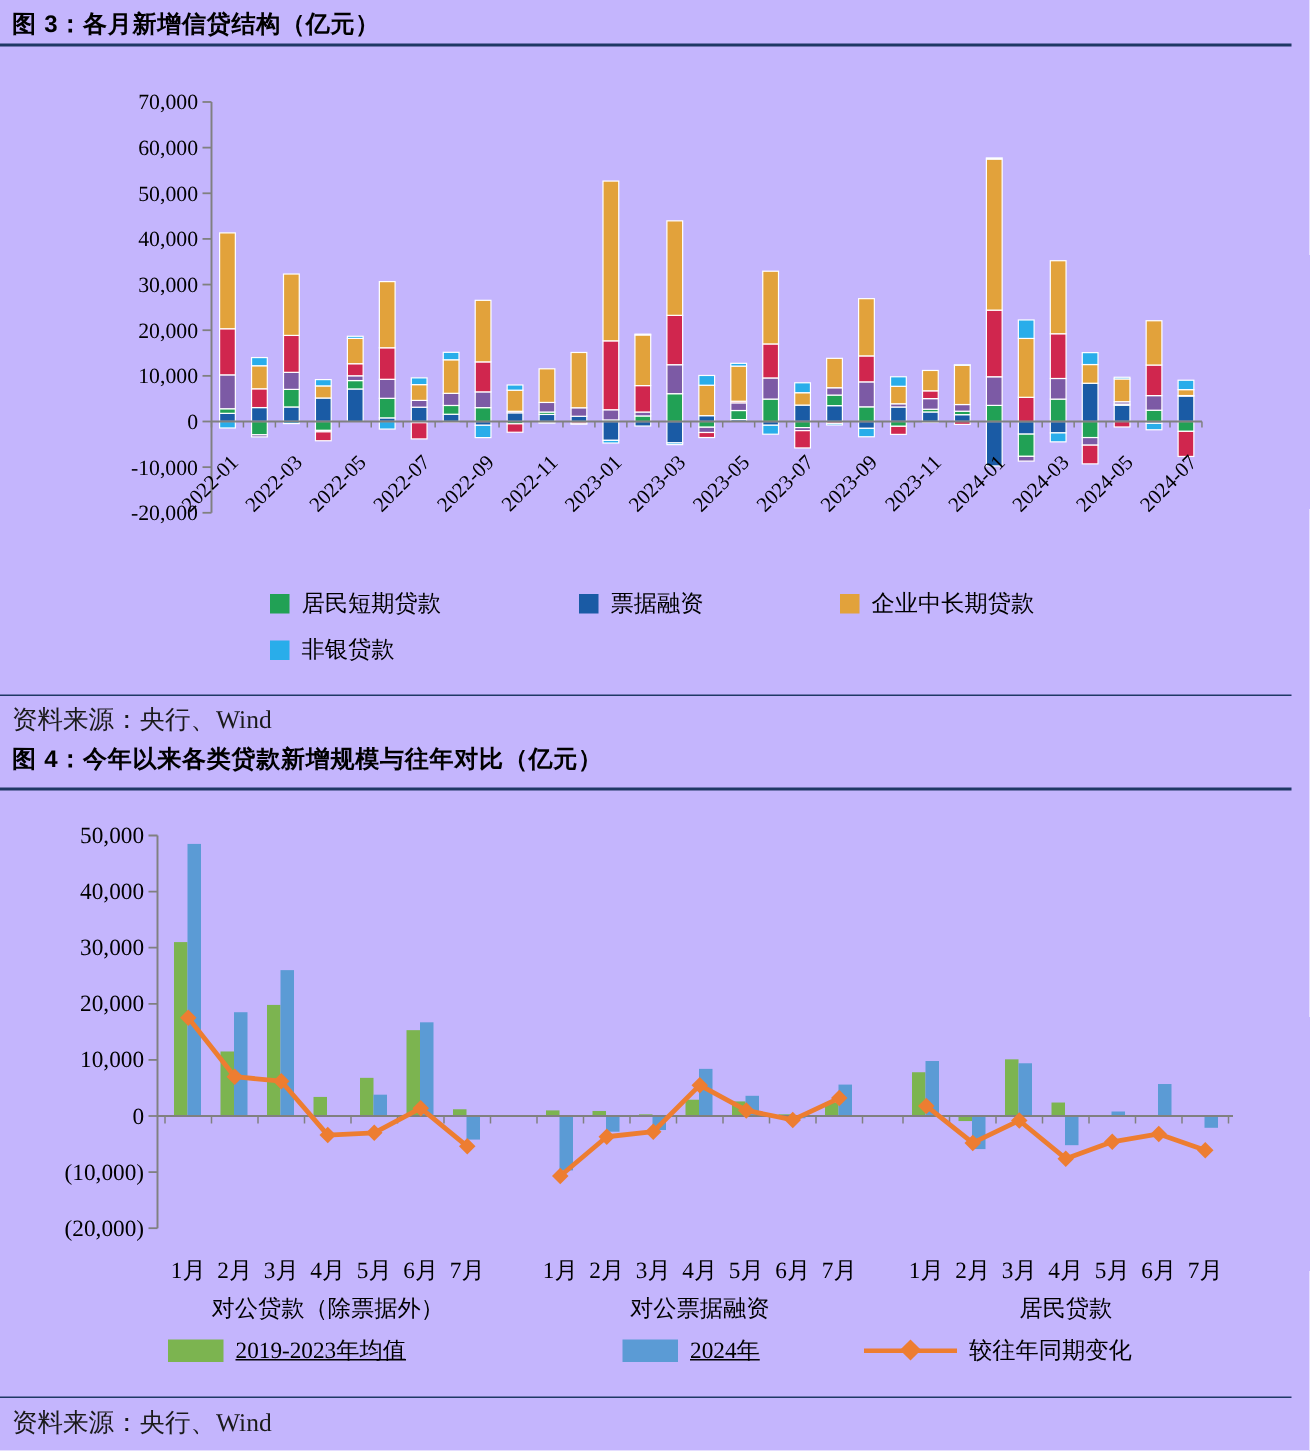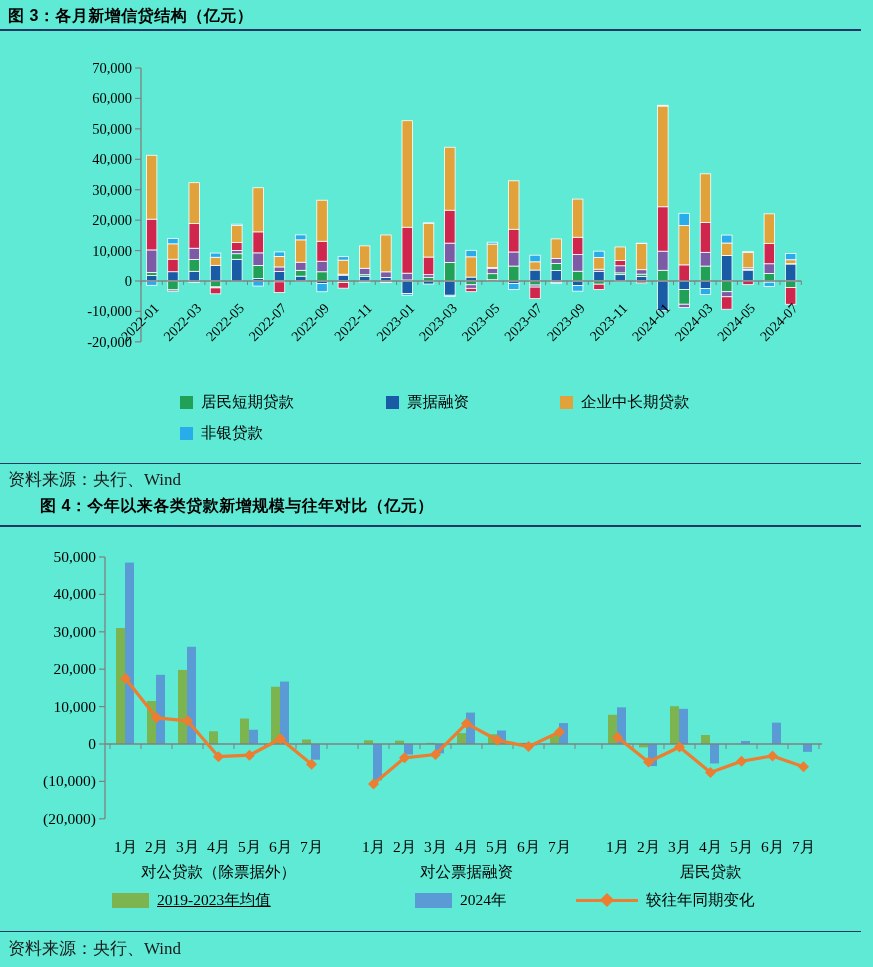--- a/index.html
+++ b/index.html
@@ -1,16 +1,16 @@
 <!DOCTYPE html>
 <html><head>
 <meta charset="utf-8">
 <style>
   html,body{margin:0;padding:0;background:#ffffff;}
-  .page{position:relative;width:873px;height:967px;background:#5eead4;overflow:hidden;
+  .page{position:relative;width:873px;height:967px;background:#c4b5fd;overflow:hidden;
         font-family:"Liberation Sans","DejaVu Sans",sans-serif;}
   .fig-title{position:absolute;left:8px;font-size:16px;font-weight:bold;color:#000;
              letter-spacing:.5px;white-space:nowrap;}
   .rule{position:absolute;left:0;width:861px;border-top:2px solid #1F3864;}
   .rule.thin{border-top-width:1px;}
   .source{position:absolute;left:8px;font-size:17px;color:#1a1a1a;
           font-family:"Liberation Serif","DejaVu Serif",serif;white-space:nowrap;}
   svg{position:absolute;left:0;pointer-events:none;}
   .sv-text{font-family:"Liberation Serif","DejaVu Serif",serif;fill:#000;}
   
@@ -309,21 +309,21 @@
       </div>
       <div class="lg-item">
         <span class="lg-sw" style="background: rgb(41, 173, 234);"></span>
         <span>非银贷款</span>
       </div>
     </div>
 
   <div class="rule thin" style="top:463px;"></div>
   <div class="source" style="top:468px;">资料来源：央行、Wind</div>
 
-  <div class="fig-title" style="top:496px;margin-left:32px;">图 4：今年以来各类贷款新增规模与往年对比（亿元）</div>
+  <div class="fig-title" style="top:496px;">图 4：今年以来各类贷款新增规模与往年对比（亿元）</div>
   <div class="rule" style="top:525px;"></div>
 
   <svg id="chart4" width="873" height="356" style="top:530px;">
       <line x1="105" y1="27" x2="105" y2="288.8" stroke="#808080" stroke-width="1.3"></line>
       <line x1="99" y1="27" x2="105" y2="27" stroke="#808080" stroke-width="1.2"></line>
       <text x="96" y="32" text-anchor="end" font-size="15.5" class="sv-text" fill="#000">50,000</text>
       <line x1="99" y1="64.4" x2="105" y2="64.4" stroke="#808080" stroke-width="1.2"></line>
       <text x="96" y="69.4" text-anchor="end" font-size="15.5" class="sv-text" fill="#000">40,000</text>
       <line x1="99" y1="101.80000000000001" x2="105" y2="101.80000000000001" stroke="#808080" stroke-width="1.2"></line>
       <text x="96" y="106.80000000000001" text-anchor="end" font-size="15.5" class="sv-text" fill="#000">30,000</text>
@@ -448,21 +448,21 @@
       <text x="772.5" y="322" text-anchor="middle" font-size="15.5" class="sv-text">6月</text>
       <text x="803.5" y="322" text-anchor="middle" font-size="15.5" class="sv-text">7月</text>
       <text x="710.5" y="347" text-anchor="middle" font-size="15.5" class="sv-text">居民贷款</text>
     </svg>
 
   <div id="legend4">
       <div class="lg4-item" style="left: 112px; text-decoration: underline;">
         <span class="lg4-bar" style="background: rgb(124, 180, 80);"></span>
         <span>2019-2023年均值</span>
       </div>
-      <div class="lg4-item" style="left: 415px;">
+      <div class="lg4-item" style="left: 415px; text-decoration: underline;">
         <span class="lg4-bar" style="background: rgb(91, 155, 213);"></span>
         <span>2024年</span>
       </div>
       <div class="lg4-item" style="left: 576px;">
         <span class="lg4-line">
           <span class="ln" style="background: rgb(237, 125, 49);"></span>
           <span class="dm" style="background: rgb(237, 125, 49);"></span>
         </span>
         <span>较往年同期变化</span>
       </div>

